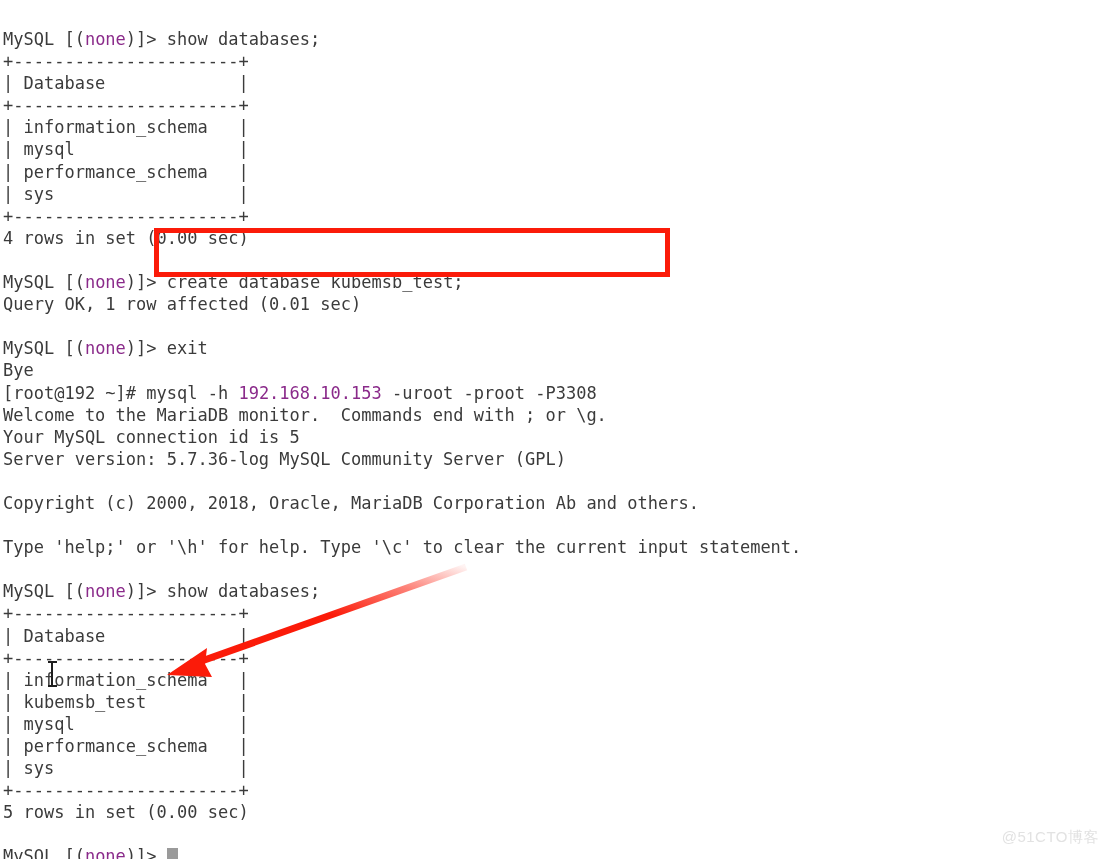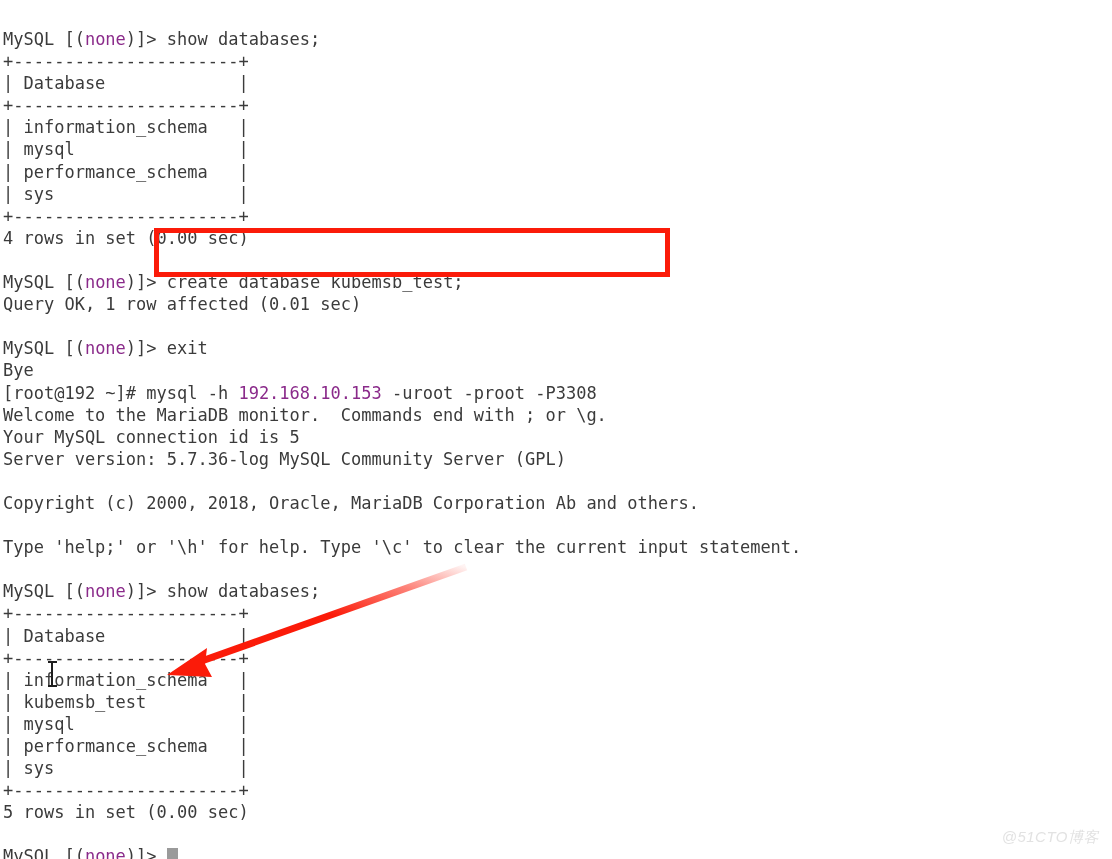--- a/index.html
+++ b/index.html
@@ -47,21 +47,20 @@
     vertical-align: -3px;
   }
 
   
   #overlay {
     position: absolute;
     left: 0; top: 0;
     width: 1112px;
     height: 859px;
     pointer-events: none;
-    font-style: italic;
   }
   .redbox {
     position: absolute;
     left: 154px;
     top: 228px;
     width: 516px;
     height: 49px;
     border: 5px solid #fb1b09;
     background: transparent;
     box-sizing: border-box;

